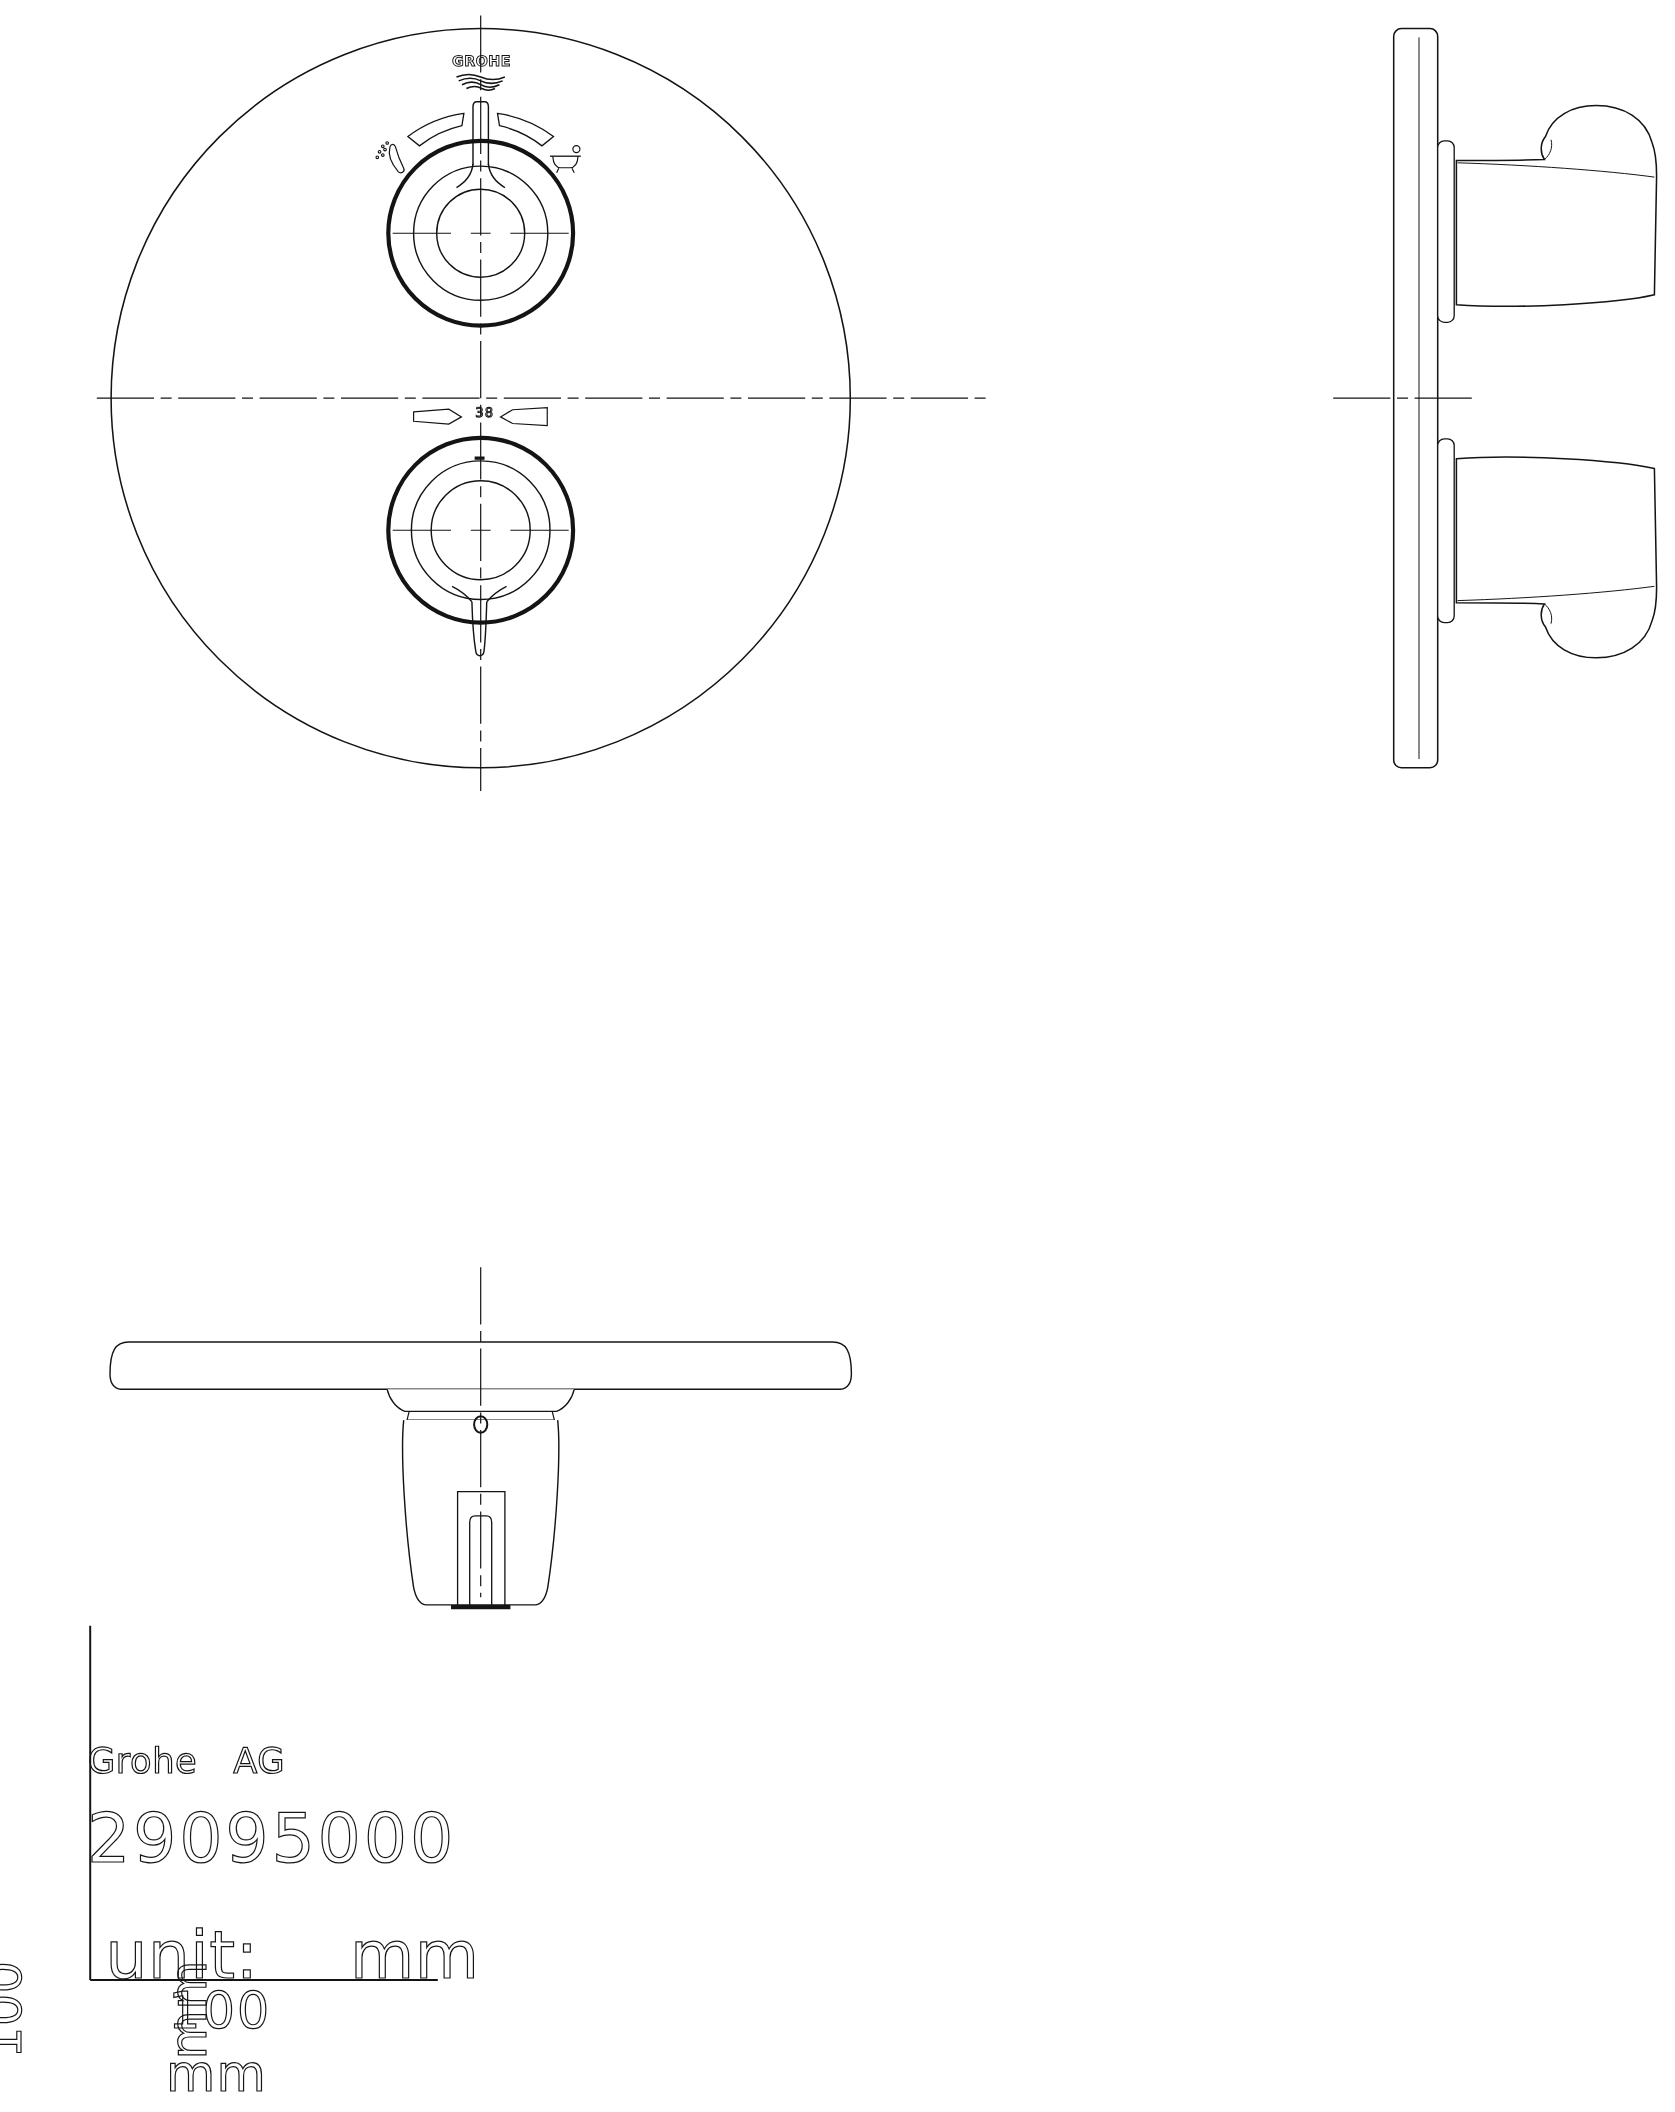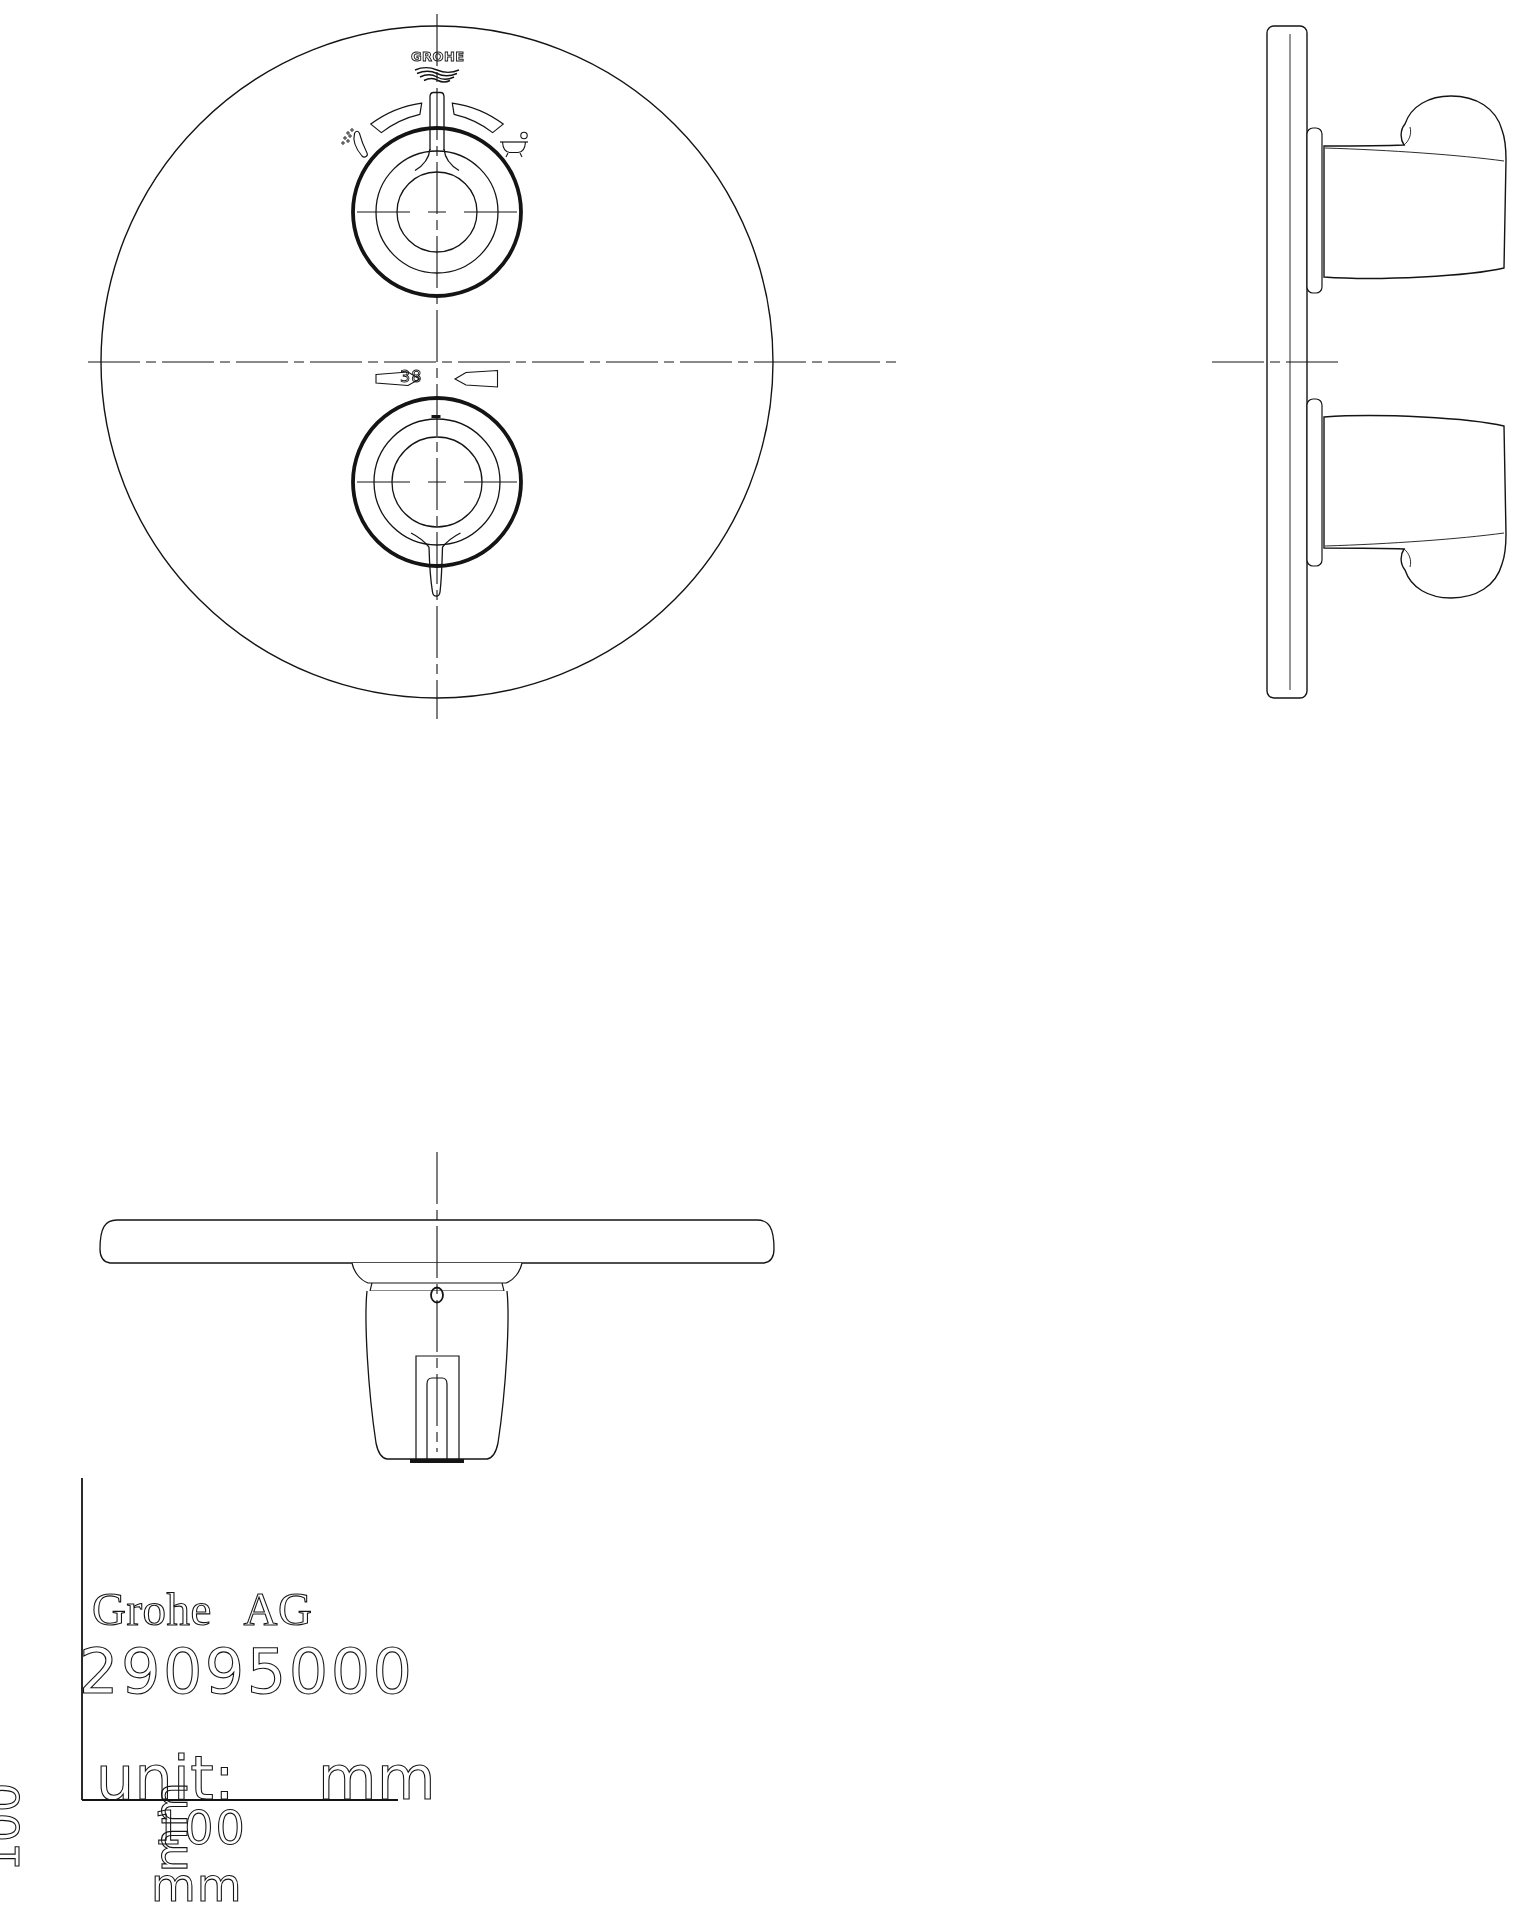--- a/index.html
+++ b/index.html
@@ -6,22 +6,22 @@
   #page{position:relative;width:1523px;height:1920px;background:#ffffff;overflow:hidden;
         font-family:"DejaVu Sans",sans-serif;}
   svg{position:absolute;left:0;top:0;}
   .ln{stroke:#141414;fill:none;}
   .lnw{stroke:#141414;fill:#ffffff;}
   .cad-text{position:absolute;color:#3a3a3a;-webkit-text-fill-color:transparent;
             -webkit-text-stroke:1.1px #161616;white-space:pre;letter-spacing:0.5px;
             font-family:"DejaVu Sans",sans-serif;line-height:1.05;}
   .cad-small{-webkit-text-stroke:0.9px #161616;}
   .logo-text{left:411px;top:50px;font-size:13px;font-weight:bold;letter-spacing:0.4px;}
-  .t38{left:400px;top:369px;font-size:16px;letter-spacing:1px;}
-  .row-manufacturer{left:92px;top:1585px;font-size:47px;word-spacing:22px;font-family:Liberation Serif, serif;}
+  .t38{left:432px;top:369px;font-size:12px;letter-spacing:1px;}
+  .row-manufacturer{left:80px;top:1585px;font-size:32px;word-spacing:22px;}
   .row-product{left:79px;top:1639px;font-size:62px;letter-spacing:2.5px;}
   .row-ecn{left:95px;top:1693px;font-size:47px;letter-spacing:0px;}
   .row-unit{left:96px;top:1747px;font-size:60px;word-spacing:22px;}
   .h-scale-value{left:153px;top:1804px;font-size:46px;letter-spacing:2px;}
   .h-scale-unit{left:151px;top:1861px;font-size:46px;letter-spacing:1px;}
   .v-scale{left:9px;top:1631px;width:100px;font-size:46px;line-height:56px;
            text-align:center;transform:rotate(-90deg);}
 </style>
 </head>
 <body>

